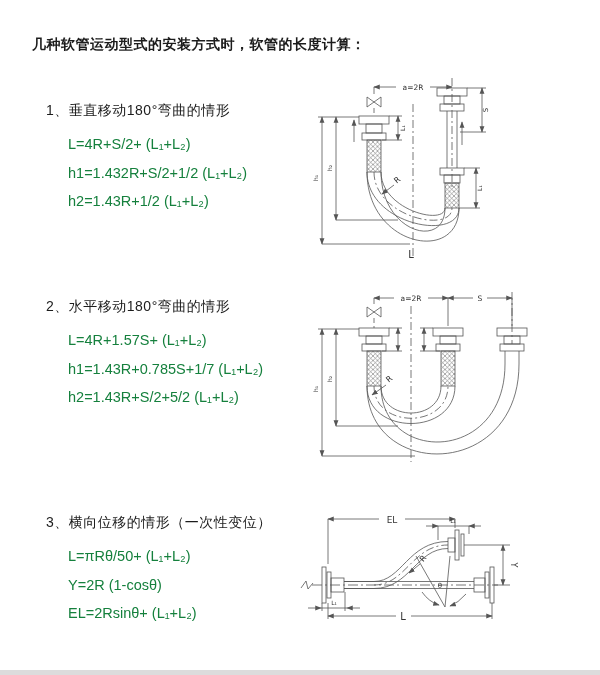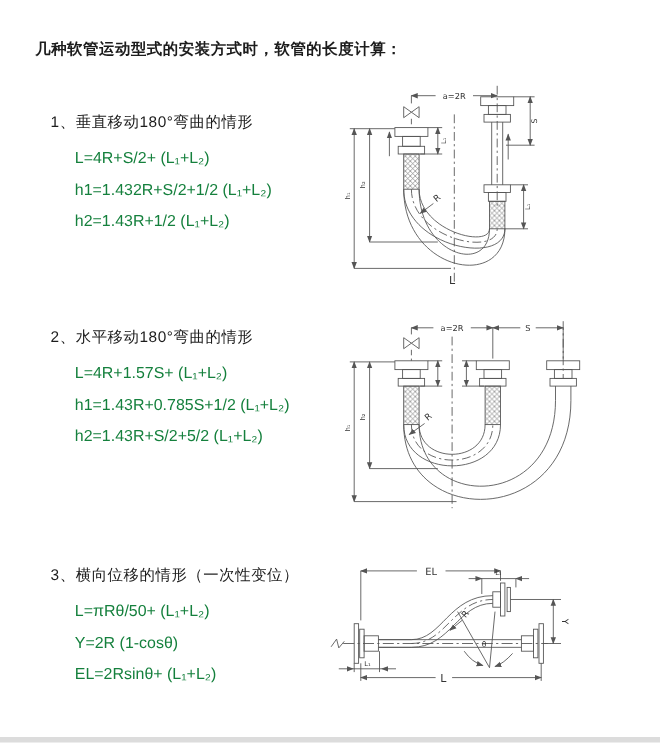--- a/index.html
+++ b/index.html
@@ -31,21 +31,21 @@
     <div class="formula">L=4R+S/2+ (L₁+L₂)</div>
     <div class="formula">h1=1.432R+S/2+1/2 (L₁+L₂)</div>
     <div class="formula">h2=1.43R+1/2 (L₁+L₂)</div>
   </div>
 </div>
 
 <div class="section" style="top:298px">
   <div class="sec-heading"><span>2、</span><span>水平移动180°弯曲的情形</span></div>
   <div class="formulas">
     <div class="formula">L=4R+1.57S+ (L₁+L₂)</div>
-    <div class="formula">h1=1.43R+0.785S+1/2 (L₁+L₂)</div>
+    <div class="formula">h1=1.43R+0.785S+1/7 (L₁+L₂)</div>
     <div class="formula">h2=1.43R+S/2+5/2 (L₁+L₂)</div>
   </div>
 </div>
 
 <div class="section" style="top:514px">
   <div class="sec-heading"><span>3、</span><span>横向位移的情形（一次性变位）</span></div>
   <div class="formulas">
     <div class="formula">L=πRθ/50+ (L₁+L₂)</div>
     <div class="formula">Y=2R (1-cosθ)</div>
     <div class="formula">EL=2Rsinθ+ (L₁+L₂)</div>

